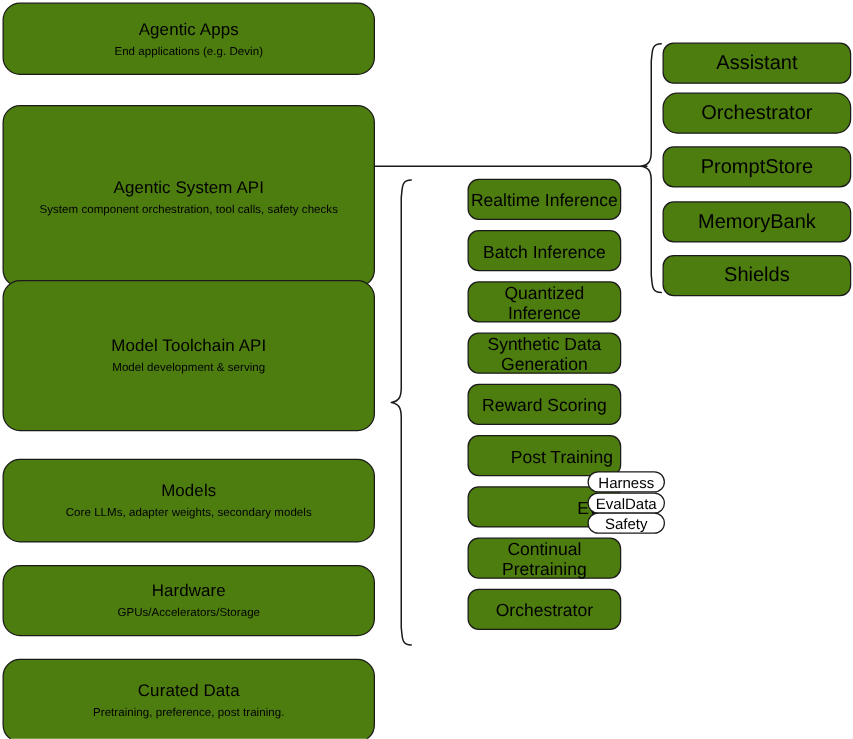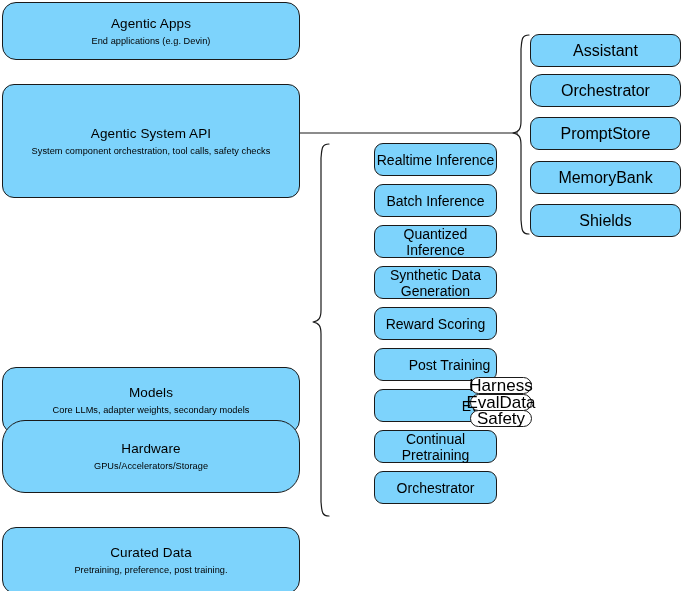--- a/index.html
+++ b/index.html
@@ -18,21 +18,21 @@
   #canvas {
     position: absolute;
     left: 0; top: 0;
     width: 682px;
     height: 591px;
   }
   .box {
     position: absolute;
     box-sizing: border-box;
     border: 1.1px solid #1a1a1a;
-    background: #7dd3fc;
+    background: #4d7c0f;
     display: flex;
     flex-direction: column;
     align-items: center;
     justify-content: center;
     text-align: center;
   }
   
   .layer {
     border-radius: 14px;
     left: 2px;
@@ -70,21 +70,21 @@
   .tag {
     position: absolute;
     box-sizing: border-box;
     border: 1.1px solid #1a1a1a;
     background: #ffffff;
     border-radius: 11px;
     height: 17px;
     display: flex;
     align-items: center;
     justify-content: center;
-    font-size: 17px;
+    font-size: 12px;
     z-index: 6;
   }
   .svg-layer {
     position: absolute;
     left: 0; top: 0;
     width: 682px;
     height: 591px;
     pointer-events: none;
     z-index: 1;
   }
@@ -116,32 +116,36 @@
              C 322 510, 321 516, 329 516" stroke="#1a1a1a" stroke-width="1.2" fill="none" stroke-linecap="round" stroke-linejoin="round"></path>
   </svg>
 
   <div class="boxes-layer">
 
     <div class="box layer" style="top:2px; height:58px;">
       <div class="title">Agentic Apps</div>
       <div class="subtitle">End applications (e.g. Devin)</div>
     </div>
 
-    <div class="box layer" style="top:84px; height:114px;border-radius:12px;">
+    <div class="box layer" style="top:84px; height:146px;">
       <div class="title">Agentic System API</div>
       <div class="subtitle">System component orchestration, tool calls, safety checks</div>
     </div>
 
+    <div class="box layer" style="top:224px; height:121px;">
+      <div class="title">Model Toolchain API</div>
+      <div class="subtitle">Model development &amp; serving</div>
+    </div>
 
     <div class="box layer" style="top:367px; height:67px;">
       <div class="title">Models</div>
       <div class="subtitle">Core LLMs, adapter weights, secondary models</div>
     </div>
 
-    <div class="box layer" style="top:420px; height:73px;border-radius:23px;">
+    <div class="box layer" style="top:452px; height:57px;">
       <div class="title">Hardware</div>
       <div class="subtitle">GPUs/Accelerators/Storage</div>
     </div>
 
     <div class="box layer" style="top:527px; height:67px;">
       <div class="title">Curated Data</div>
       <div class="subtitle">Pretraining, preference, post training.</div>
     </div>
 
     <div class="box capability" style="top:143px;">

